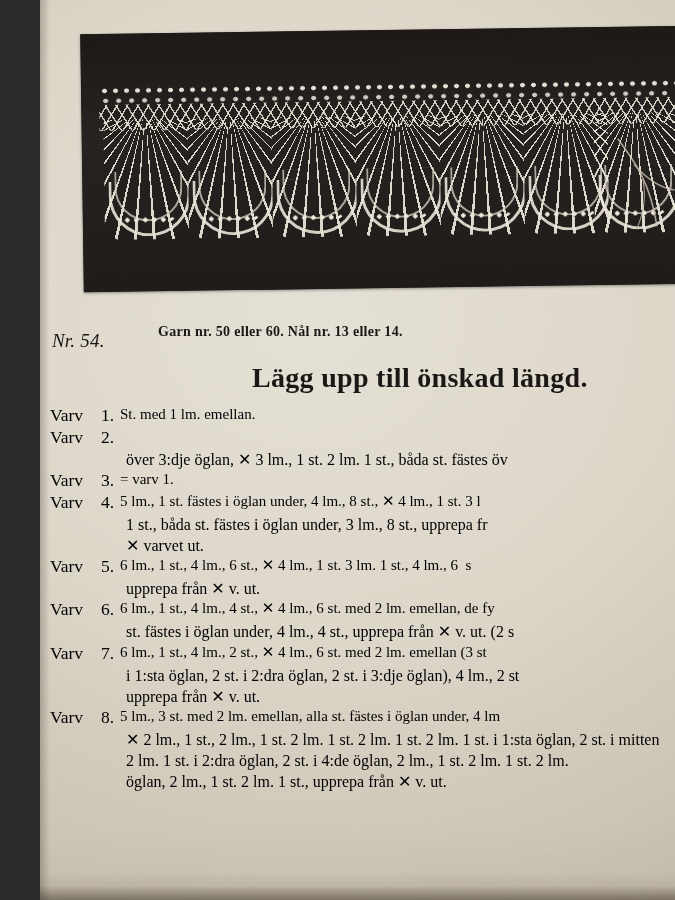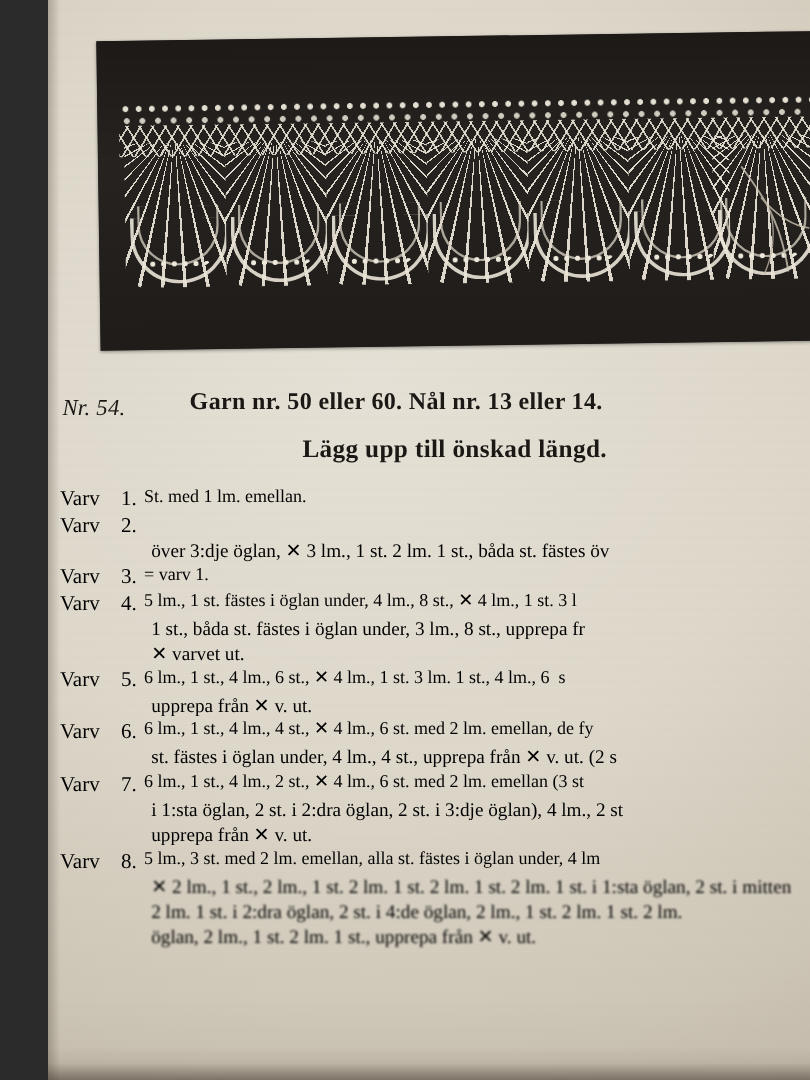--- a/index.html
+++ b/index.html
@@ -179,30 +179,30 @@
     top: 30px;
     font-style: italic;
     font-size: 19px;
     letter-spacing: .2px;
   }
   .head1 {
     position: absolute;
     left: 118px;
     top: 24px;
     font-weight: bold;
-    font-size: 20px;
+    font-size: 14px;
     letter-spacing: .3px;
     white-space: nowrap;
   }
   .head2 {
     position: absolute;
     left: 212px;
     top: 62px;
     font-weight: bold;
-    font-size: 21px;
+    font-size: 28px;
     letter-spacing: .3px;
     white-space: nowrap;
     font-family: Liberation Serif, serif;
   }
   #rows {
     position: absolute;
     left: 0;
     top: 405px;
     width: 675px;
   }

